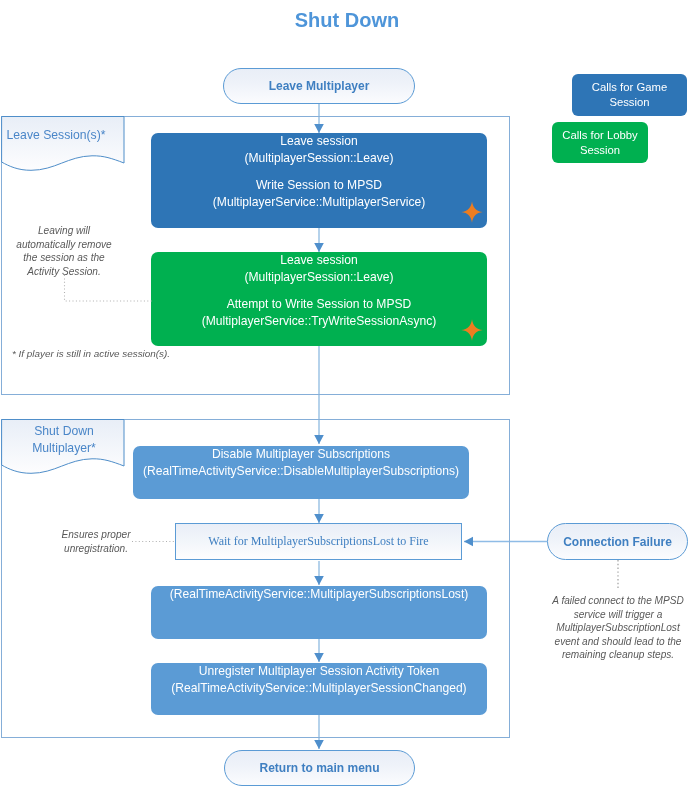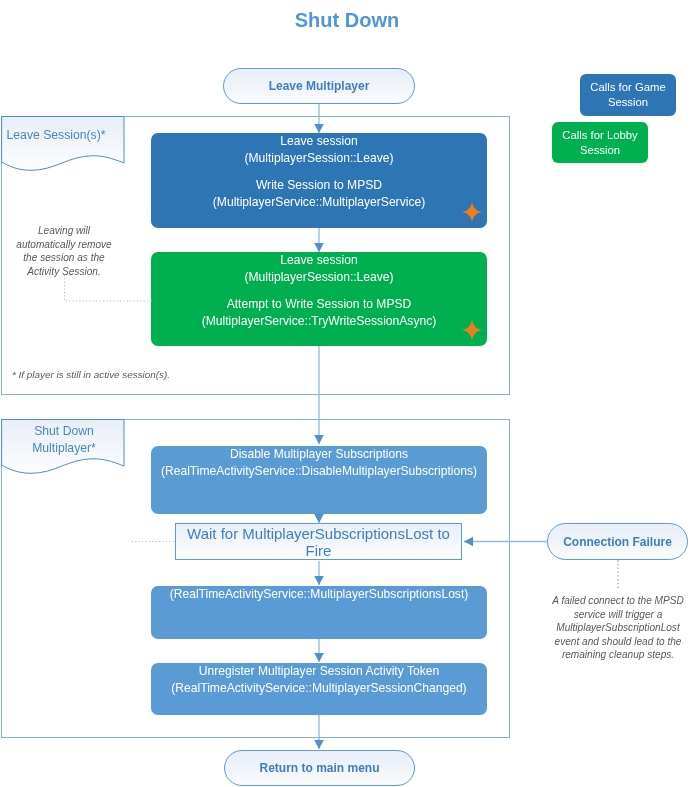--- a/index.html
+++ b/index.html
@@ -13,21 +13,21 @@
         background:linear-gradient(180deg,#e9eef7 0%,#eef2f9 40%,#fbfcfe 100%);
         display:flex;align-items:center;justify-content:center;text-align:center;
         font-size:12px;font-weight:bold;color:#3f7fc1;}
 
   .procbox{border-radius:7px;display:flex;flex-direction:column;align-items:center;
            text-align:center;color:#fff;font-size:12.1px;line-height:17px;}
 
   .waitbox{border:1.4px solid #5b9bd5;
         background:linear-gradient(180deg,#e9eef7 0%,#f1f5fa 45%,#fdfdfe 100%);
         display:flex;align-items:center;justify-content:center;text-align:center;
-        font-size:15px;color:#3f7fc1;}
+        font-size:12px;color:#3f7fc1;font-family:Liberation Serif, serif;}
 
   .legendbox{border-radius:6px;display:flex;align-items:center;justify-content:center;
              text-align:center;color:#fff;font-size:11.3px;line-height:15px;}
 
   .container-frame{border:1px solid #85aed8;}
 
   .note{color:#595959;font-style:italic;font-size:10.1px;line-height:13.5px;text-align:center;}
   .footnote{color:#595959;font-style:italic;font-size:9.9px;text-align:left;line-height:12px;}
   .bannertext{color:#4a86c8;font-size:12.2px;line-height:16.5px;text-align:center;}
   svg{display:block;}
@@ -57,21 +57,21 @@
     <path d="M547,541.5 L464,541.5" stroke="#8fbce6" stroke-width="1.4" fill="none" marker-end="url(#ah)"></path>
   </svg>
 
   <div class="abs container-frame" style="left:1px;top:116px;width:509px;height:279px;"></div>
   <div class="abs container-frame" style="left:1px;top:419px;width:509px;height:319px;"></div>
 
   <div class="abs pill" style="left:223px;top:68px;width:192px;height:36px;">
     <span>Leave Multiplayer</span>
   </div>
 
-  <div class="abs legendbox" style="left:572px;top:74px;width:96px;height:42px;background:#2e75b6;margin-left:8px;">
+  <div class="abs legendbox" style="left:572px;top:74px;width:115px;height:42px;background:#2e75b6;">
     <span>Calls for Game Session</span>
   </div>
   <div class="abs legendbox" style="left:552px;top:122px;width:96px;height:41px;background:#00b050;">
     <span>Calls for Lobby Session</span>
   </div>
 
   <svg class="abs" style="left:0;top:113px;width:132px;height:62px;">
     <defs>
       <linearGradient id="bg1" x1="0" y1="0" x2="0" y2="1">
         <stop offset="0" stop-color="#e8eef7"></stop>
@@ -109,40 +109,41 @@
     <div>(MultiplayerService::TryWriteSessionAsync)</div>
   </div>
   <svg class="abs" style="left:461px;top:319px;width:22px;height:22px;">
     <path d="M11,0.2 C11.8,6.8 15.2,10.2 21.8,11 C15.2,11.8 11.8,15.2 11,21.8 C10.2,15.2 6.8,11.8 0.2,11 C6.8,10.2 10.2,6.8 11,0.2 Z" fill="#ed7d20"></path>
   </svg>
 
   <div class="abs note" style="left:8px;top:224px;width:112px;">Leaving will automatically remove the session as the Activity Session.</div>
   <svg class="abs" style="left:60px;top:275px;width:95px;height:32px;">
     <path d="M4.5,0 L4.5,26 L92,26" stroke="#b0b0b0" stroke-width="1.1" fill="none" stroke-dasharray="1,2.4"></path>
   </svg>
-  <div class="abs footnote" style="left:12px;top:369px;width:260px;">* If player is still in active session(s).</div>
+  <div class="abs footnote" style="left:12px;top:348px;width:260px;">* If player is still in active session(s).</div>
 
-  <div class="abs procbox" style="left:151px;top:446px;width:336px;height:68px;background:#5b9bd5;">
+  <div class="abs procbox" style="left:133px;top:446px;width:336px;height:53px;background:#5b9bd5;">
     <div>Disable Multiplayer Subscriptions</div>
     <div>(RealTimeActivityService::DisableMultiplayerSubscriptions)</div>
   </div>
 
   <div class="abs waitbox" style="left:175px;top:523px;width:287px;height:37px;">
     <span>Wait for MultiplayerSubscriptionsLost to Fire</span>
   </div>
 
   <div class="abs procbox" style="left:151px;top:586px;width:336px;height:53px;background:#5b9bd5;">
     <div>(RealTimeActivityService::MultiplayerSubscriptionsLost)</div>
   </div>
 
   <div class="abs procbox" style="left:151px;top:663px;width:336px;height:52px;background:#5b9bd5;">
     <div>Unregister Multiplayer Session Activity Token</div>
     <div>(RealTimeActivityService::MultiplayerSessionChanged)</div>
   </div>
 
+  <div class="abs note" style="left:40px;top:528px;width:112px;">Ensures proper unregistration.</div>
   <svg class="abs" style="left:130px;top:536px;width:48px;height:10px;">
     <path d="M2,5.5 L45,5.5" stroke="#b0b0b0" stroke-width="1.1" fill="none" stroke-dasharray="1,2.4"></path>
   </svg>
 
   <div class="abs pill" style="left:547px;top:523px;width:141px;height:37px;">
     <span>Connection Failure</span>
   </div>
   <svg class="abs" style="left:612px;top:560px;width:14px;height:32px;">
     <path d="M6,0 L6,30" stroke="#a6a6a6" stroke-width="1.3" fill="none" stroke-dasharray="1.4,2.4"></path>
   </svg>

